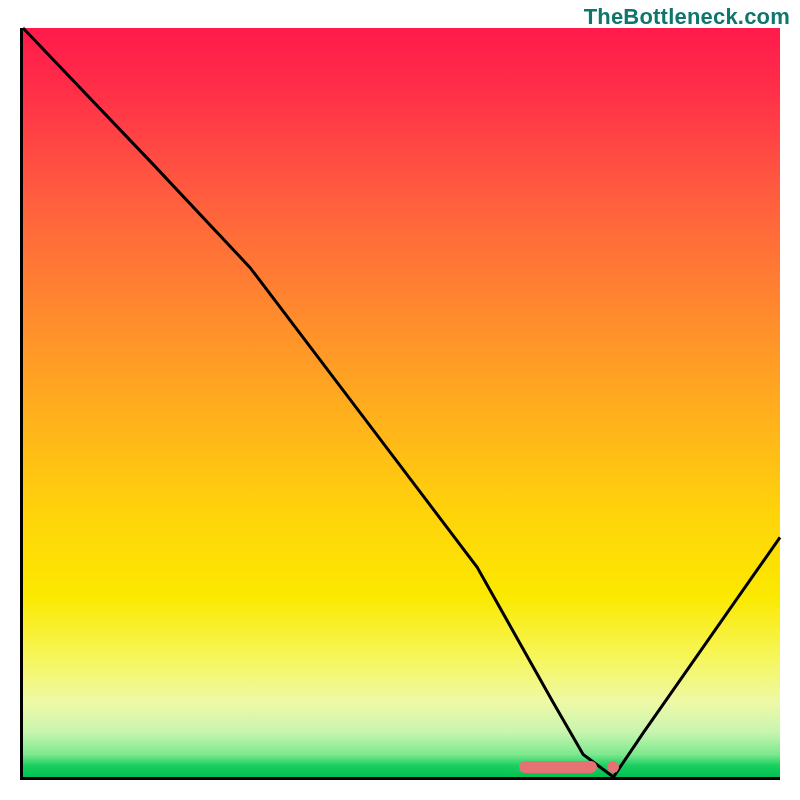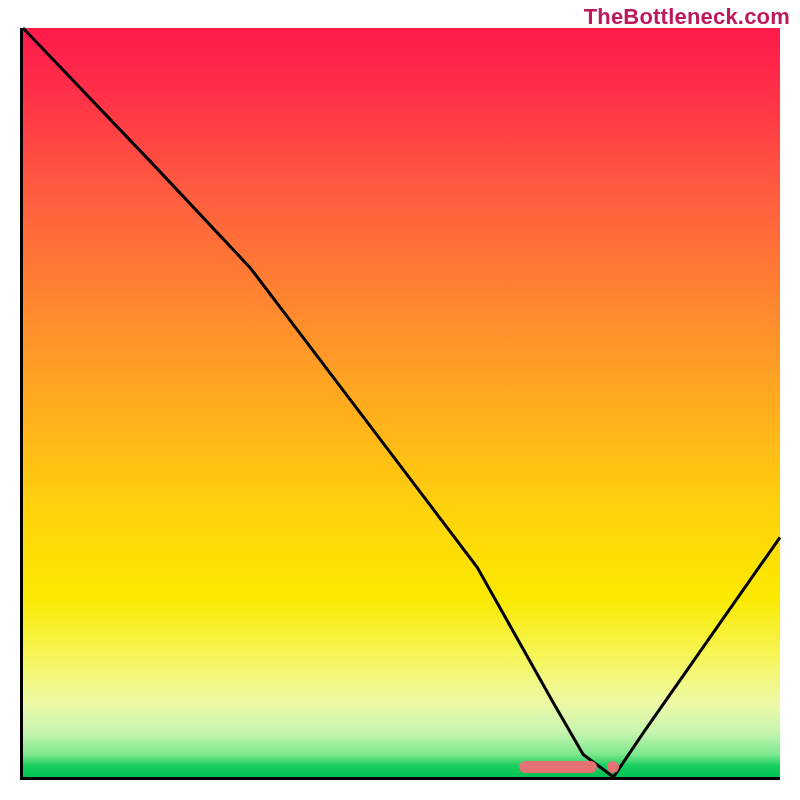--- a/index.html
+++ b/index.html
@@ -4,21 +4,21 @@
 <style>
   * { margin: 0; padding: 0; box-sizing: border-box; }
   html, body { width: 800px; height: 800px; overflow: hidden; background: #fff; }
   .wrap { position: relative; width: 800px; height: 800px; }
   .attribution {
     position: absolute;
     top: 4px; right: 10px;
     font-family: Arial, Helvetica, sans-serif;
     font-size: 22px;
     font-weight: 600;
-    color: #be185d;
+    color: #0f766e;
     letter-spacing: 0.2px;
   }
   .plot {
     position: absolute;
     left: 20px; top: 28px;
     width: 760px; height: 752px;
     border-left: 3px solid #000;
     border-bottom: 3px solid #000;
     overflow: visible;
   }

